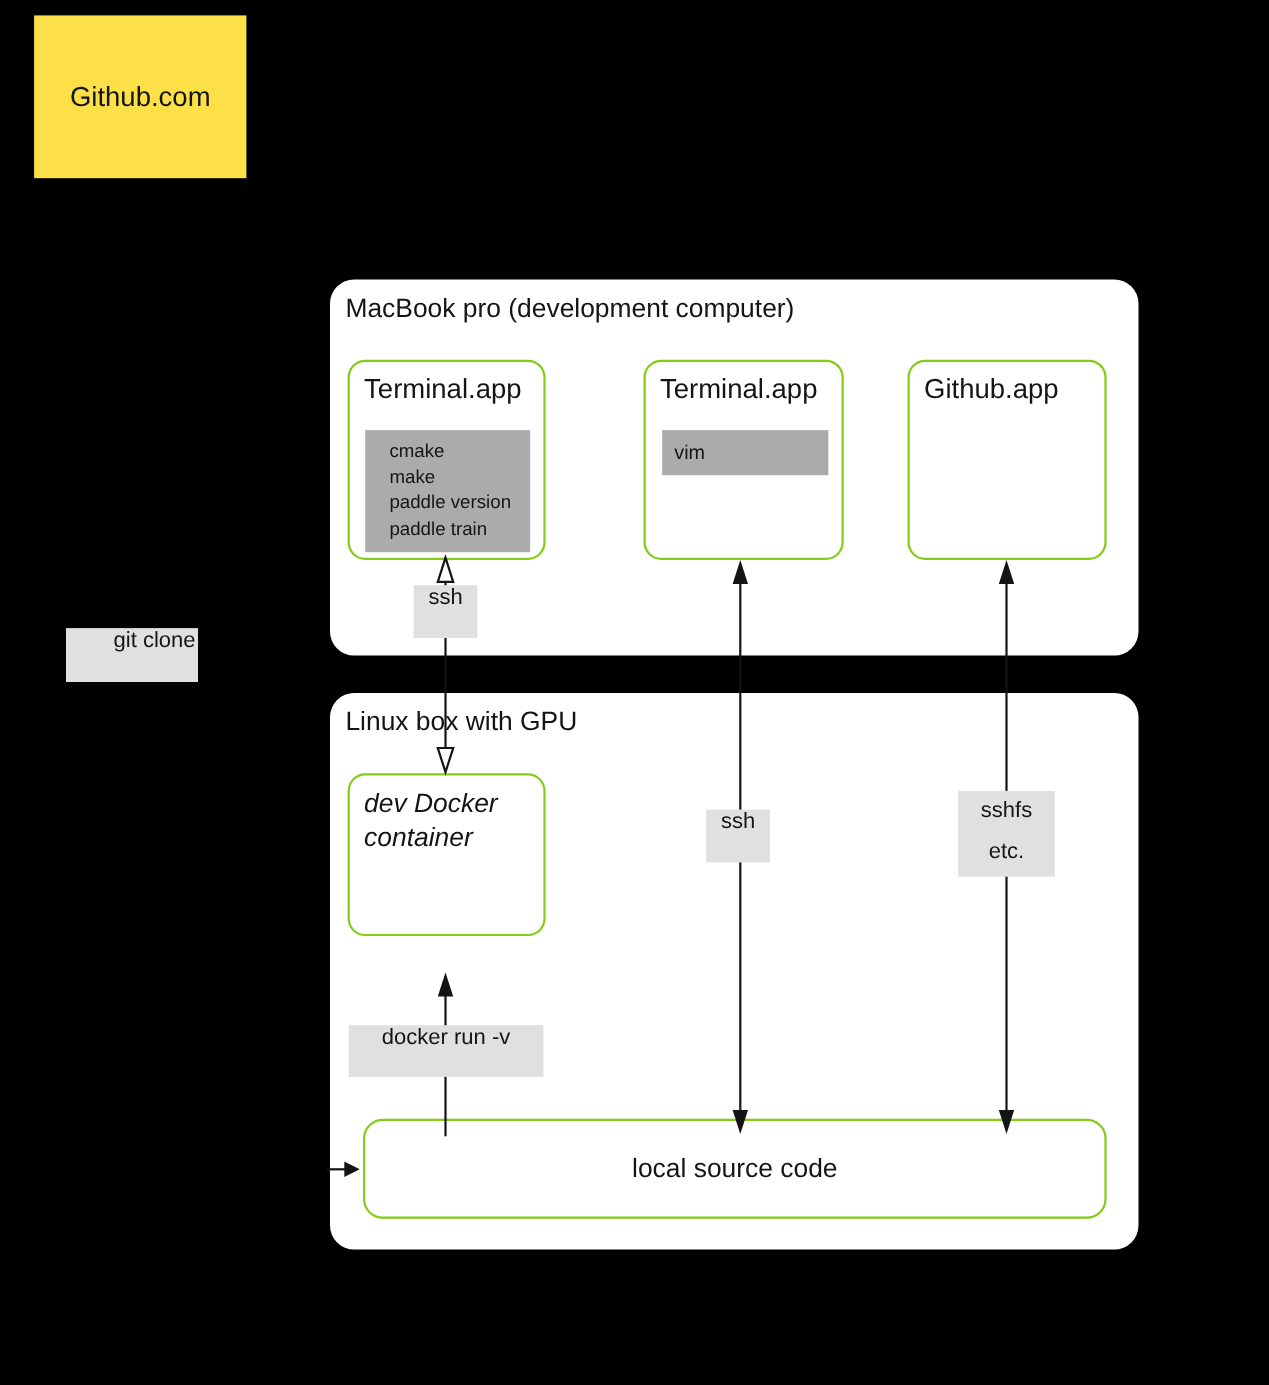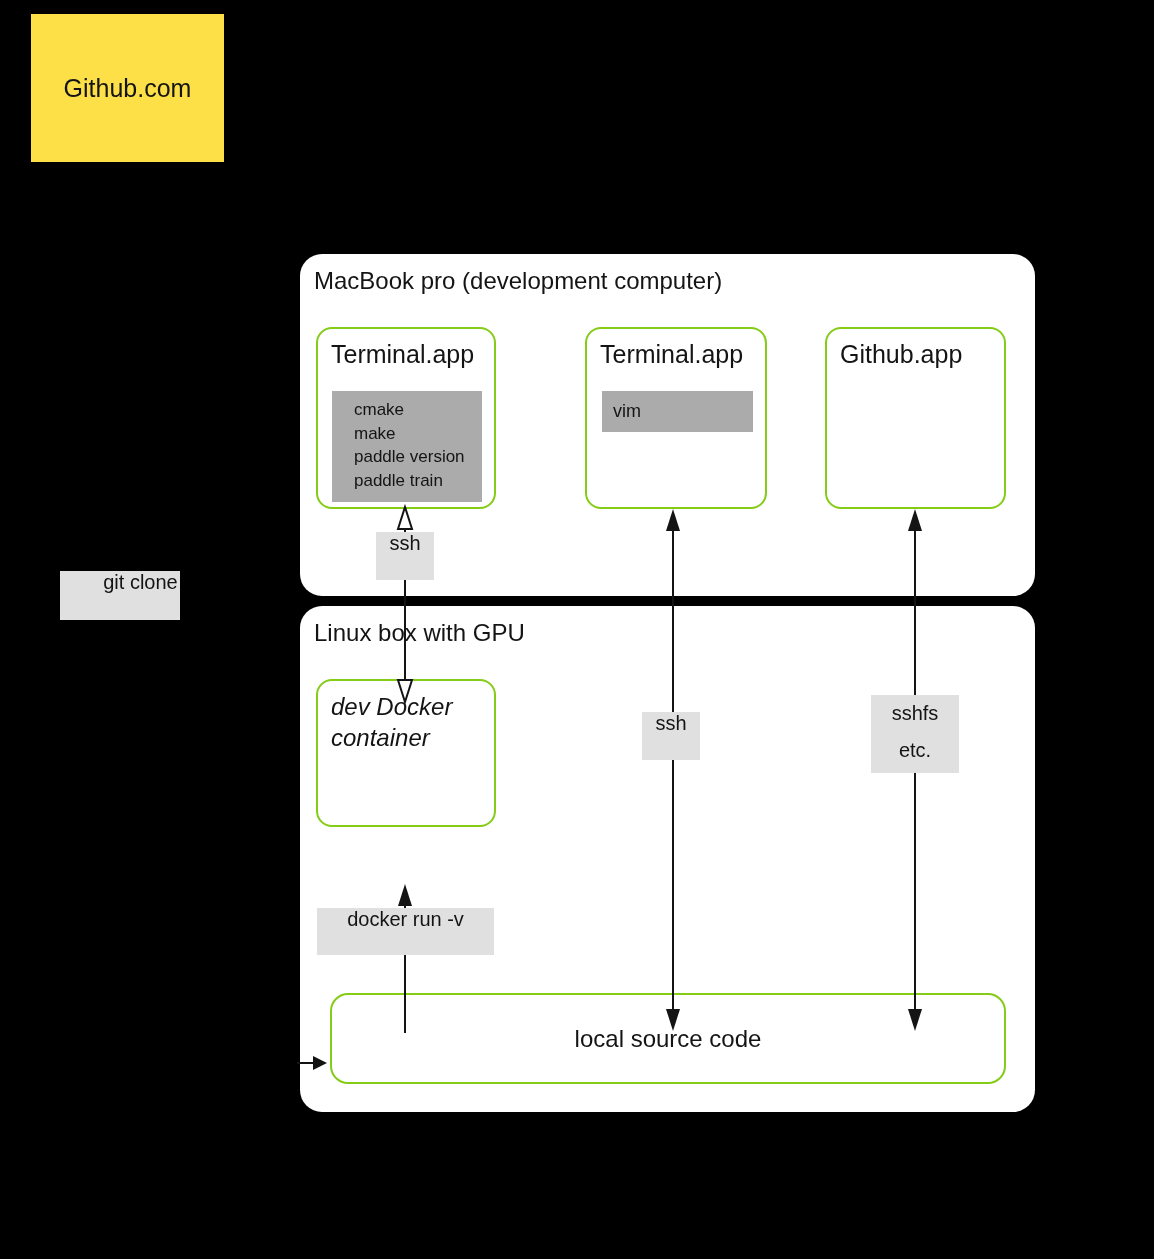--- a/index.html
+++ b/index.html
@@ -19,21 +19,21 @@
   .github-box {
     left: 31px; top: 14px; width: 193px; height: 148px;
     background: #fde047;
     display: flex; align-items: center; justify-content: center;
     font-size: 25px;
   }
 
   
   .panel { background: #fff; border-radius: 22px; }
   .macbook-panel { left: 300px; top: 254px; width: 735px; height: 342px; }
-  .linux-panel   { left: 300px; top: 606px; width: 735px; height: 506px; }
+  .linux-panel   { left: 300px; top: 630px; width: 735px; height: 506px; }
   .panel-title { position: absolute; left: 14px; top: 13px; font-size: 24px; }
 
   
   .node {
     position: absolute;
     background: #fff;
     border: 2px solid #84cc16;
     border-radius: 16px;
   }
   .node-title { position: absolute; left: 13px; top: 11px; font-size: 25px; }

